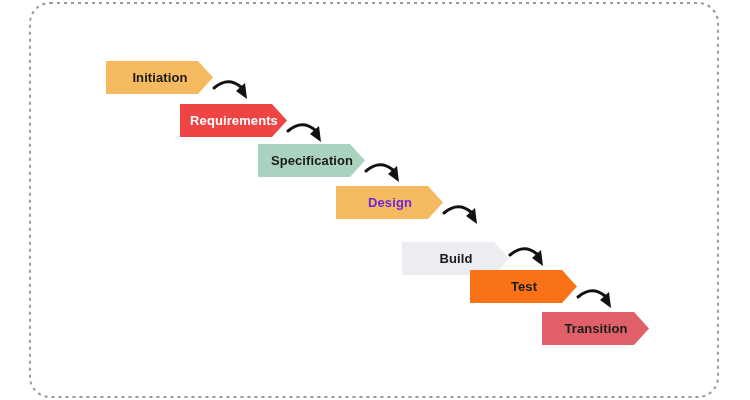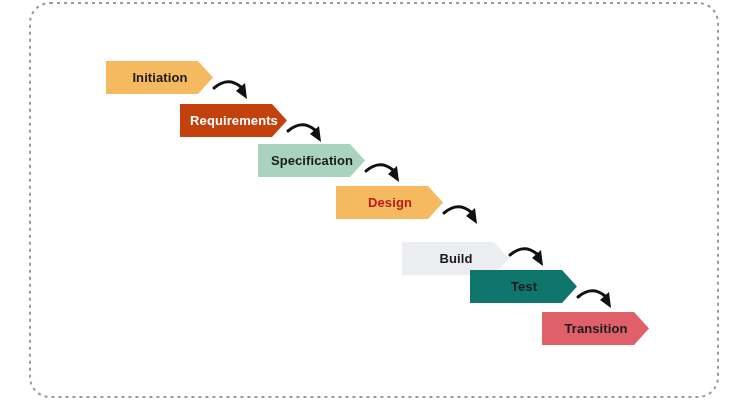--- a/index.html
+++ b/index.html
@@ -56,57 +56,57 @@
   <div id="stages-layer">
   <div class="stage" style="left: 106px; top: 61px; background: rgb(245, 185, 95);">
     <span class="stage-label" style="color: rgb(27, 27, 27);">Initiation</span>
   </div>
 
   <svg class="swoosh" viewBox="0 0 38 28" aria-hidden="true" style="left: 212px; top: 75px;">
     <path d="M2 13 Q 16 1 29 12" fill="none" stroke-width="3" stroke-linecap="round" stroke="#111111"></path>
     <polygon points="35,24 24,16 33,8" fill="#111111"></polygon>
   </svg>
 
-  <div class="stage" style="left: 180px; top: 104px; background: #c2410c;">
+  <div class="stage" style="left: 180px; top: 104px; background: #ef4444;">
     <span class="stage-label" style="color: rgb(255, 255, 255);">Requirements</span>
   </div>
 
   <svg class="swoosh" viewBox="0 0 38 28" aria-hidden="true" style="left: 286px; top: 118px;">
     <path d="M2 13 Q 16 1 29 12" fill="none" stroke-width="3" stroke-linecap="round" stroke="#111111"></path>
     <polygon points="35,24 24,16 33,8" fill="#111111"></polygon>
   </svg>
 
   <div class="stage" style="left: 258px; top: 144px; background: rgb(169, 211, 191);">
     <span class="stage-label" style="color: rgb(27, 27, 27);">Specification</span>
   </div>
 
   <svg class="swoosh" viewBox="0 0 38 28" aria-hidden="true" style="left: 364px; top: 158px;">
     <path d="M2 13 Q 16 1 29 12" fill="none" stroke-width="3" stroke-linecap="round" stroke="#111111"></path>
     <polygon points="35,24 24,16 33,8" fill="#111111"></polygon>
   </svg>
 
   <div class="stage" style="left: 336px; top: 186px; background: rgb(245, 185, 95);">
-    <span class="stage-label" style="color: #b91c1c;">Design</span>
+    <span class="stage-label" style="color: #6d28d9;">Design</span>
   </div>
 
   <svg class="swoosh" viewBox="0 0 38 28" aria-hidden="true" style="left: 442px; top: 200px;">
     <path d="M2 13 Q 16 1 29 12" fill="none" stroke-width="3" stroke-linecap="round" stroke="#111111"></path>
     <polygon points="35,24 24,16 33,8" fill="#111111"></polygon>
   </svg>
 
   <div class="stage" style="left: 402px; top: 228px; background: rgb(235, 237, 240); margin-top: 14px;">
     <span class="stage-label" style="color: rgb(27, 27, 27);">Build</span>
   </div>
 
   <svg class="swoosh" viewBox="0 0 38 28" aria-hidden="true" style="left: 508px; top: 242px;">
     <path d="M2 13 Q 16 1 29 12" fill="none" stroke-width="3" stroke-linecap="round" stroke="#111111"></path>
     <polygon points="35,24 24,16 33,8" fill="#111111"></polygon>
   </svg>
 
-  <div class="stage" style="left: 470px; top: 270px; background: #0f766e;">
+  <div class="stage" style="left: 470px; top: 270px; background: #f97316;">
     <span class="stage-label" style="color: rgb(27, 27, 27);">Test</span>
   </div>
 
   <svg class="swoosh" viewBox="0 0 38 28" aria-hidden="true" style="left: 576px; top: 284px;">
     <path d="M2 13 Q 16 1 29 12" fill="none" stroke-width="3" stroke-linecap="round" stroke="#111111"></path>
     <polygon points="35,24 24,16 33,8" fill="#111111"></polygon>
   </svg>
 
   <div class="stage" style="left: 542px; top: 312px; background: rgb(224, 96, 106); align-items: center;">
     <span class="stage-label" style="color: rgb(27, 27, 27);">Transition</span>

